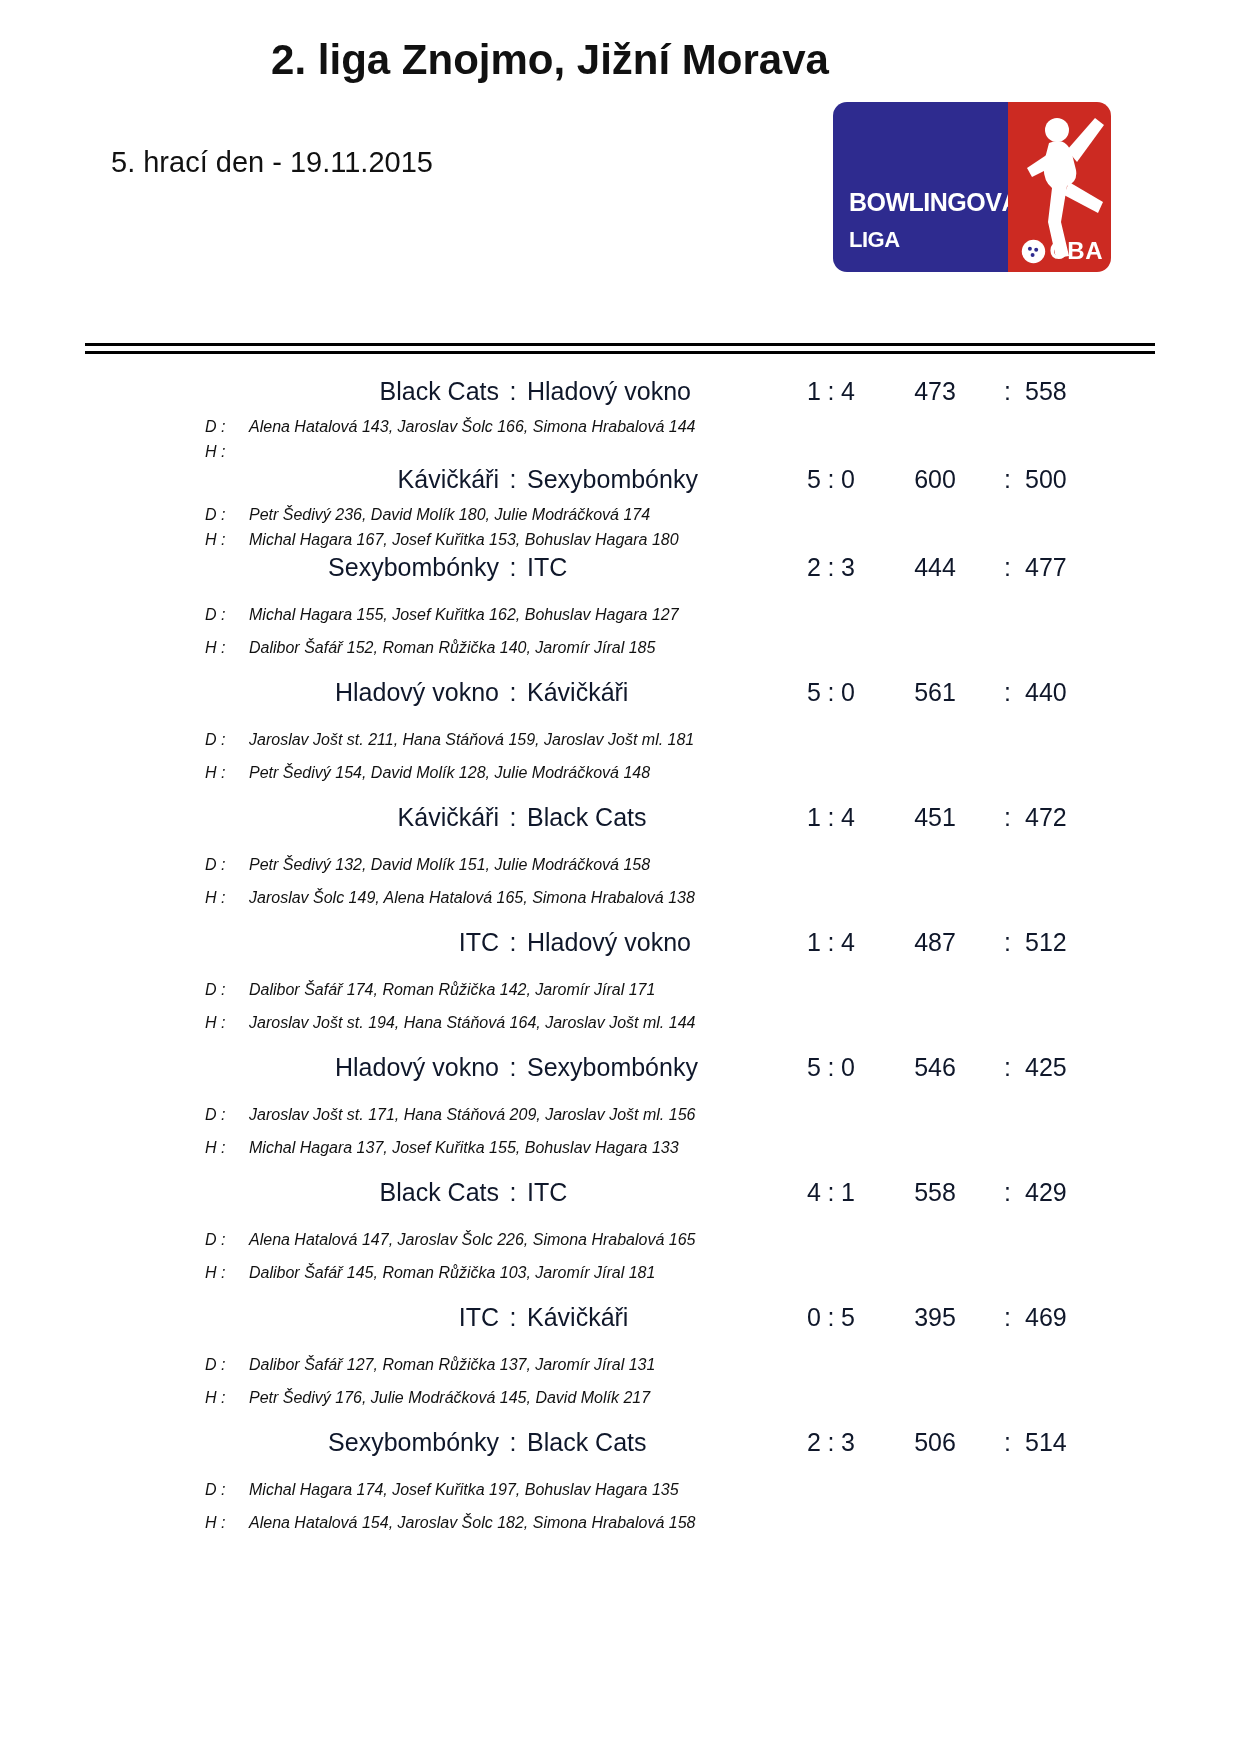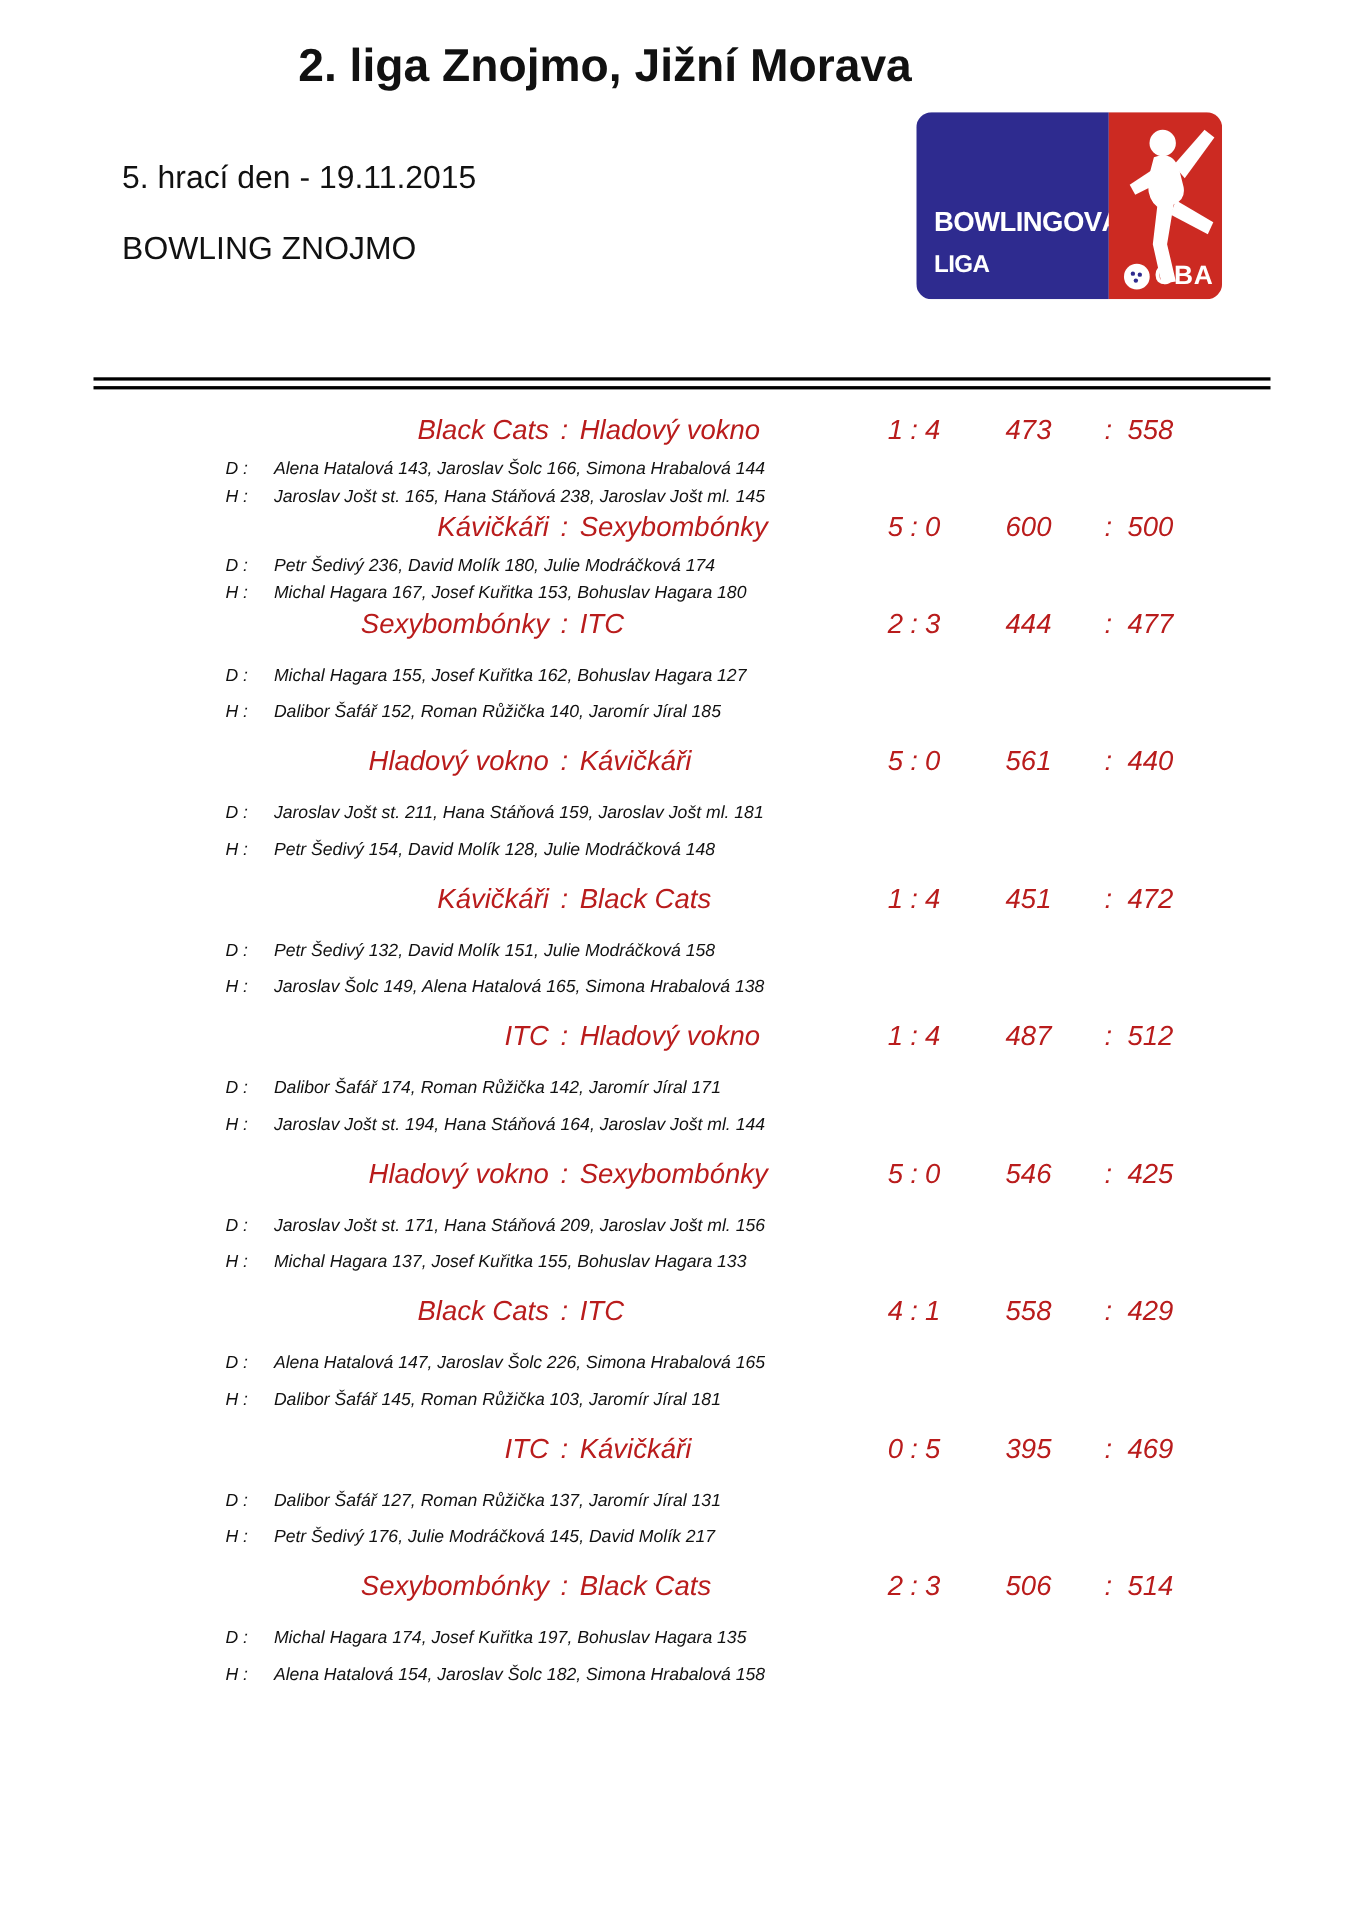--- a/index.html
+++ b/index.html
@@ -105,22 +105,21 @@
     margin-top: 22px;
   }
   .match { margin-bottom: 0; }
   .match.spaced { margin-bottom: 13px; }
   .title-row {
     display: grid;
     grid-template-columns: 414px 28px 263px 31px 20px 39px 110px 35px 130px;
     font-size: 25px;
     line-height: 30px;
     margin-bottom: 8px;
-    color: #b91c1c;
-    font-style: italic;
+    color: #0f172a;
   }
   .match.spaced .title-row { margin-bottom: 16px; }
   .t-home { text-align: right; }
   .t-colon { text-align: center; }
   .t-away { text-align: left; }
   .s-home { text-align: right; }
   .s-colon { text-align: center; }
   .s-away { text-align: left; }
   .pn-home { text-align: center; }
   .pn-colon { text-align: center; }
@@ -140,21 +139,20 @@
 </head>
 <body>
 
 <div class="page">
 
   <div class="header">
     <h1 class="doc-title">2. liga Znojmo, Jižní Morava</h1>
 
     <div class="subtitles">
       <div class="subtitle-day">5. hrací den - 19.11.2015</div>
-      <div class="subtitle-venue">BOWLING ZNOJMO</div>
     </div>
 
     <div class="logo">
       <div class="logo-blue">
         <div class="logo-text">
           <div class="logo-line1">BOWLINGOVÁ</div>
           <div class="logo-line2">LIGA</div>
         </div>
       </div>
       <div class="logo-red">
@@ -192,21 +190,20 @@
       <span class="pn-home">473</span>
       <span class="pn-colon">:</span>
       <span class="pn-away">558</span>
     </div>
     <div class="player-row">
       <span class="p-label">D :</span>
       <span class="p-names">Alena Hatalová 143, Jaroslav Šolc 166, Simona Hrabalová 144</span>
     </div>
     <div class="player-row">
       <span class="p-label">H :</span>
-      <span class="p-names">Jaroslav Jošt st. 165, Hana Stáňová 238, Jaroslav Jošt ml. 145</span>
     </div>
   </div>
 
   <div class="match">
     <div class="title-row">
       <span class="t-home">Kávičkáři</span>
       <span class="t-colon">:</span>
       <span class="t-away">Sexybombónky</span>
       <span class="s-home">5</span>
       <span class="s-colon">:</span>

